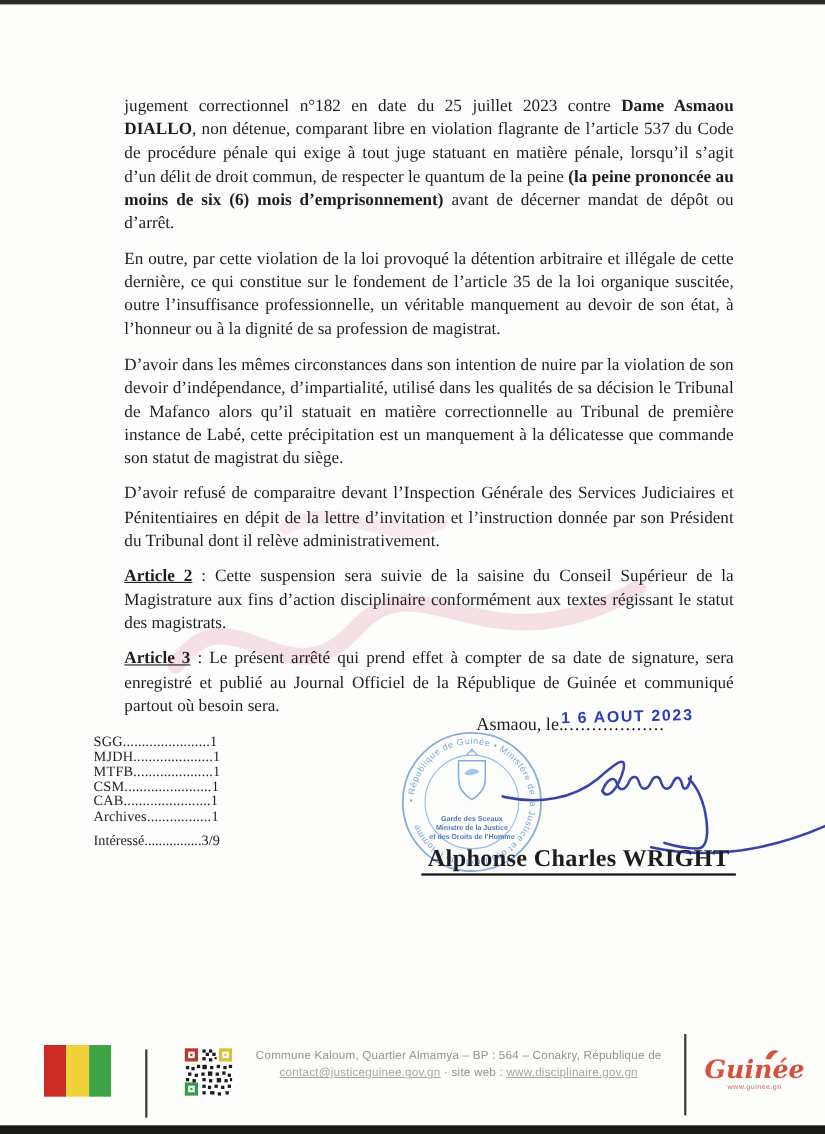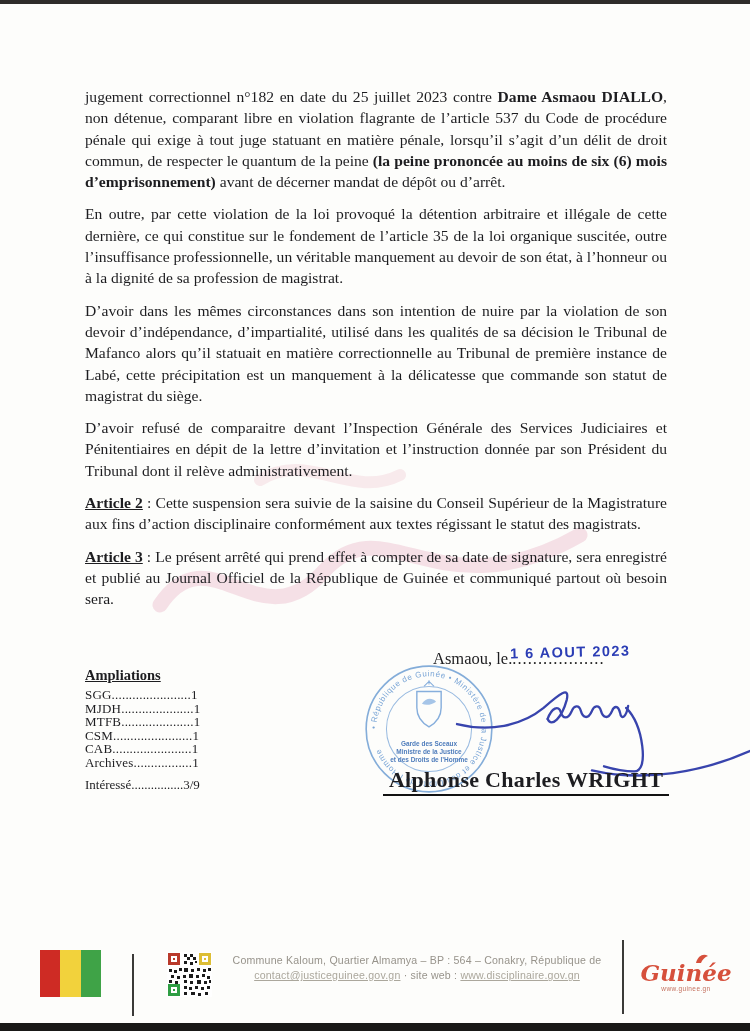--- a/index.html
+++ b/index.html
@@ -12,21 +12,21 @@
   .edge-top { position:absolute; left:0; top:0; width:100%; height:4px; background:#2e2c2a; }
   .edge-bottom { position:absolute; left:0; top:1023px; width:100%; height:8px; background:#191817; }
 
   
   .watermark { position:absolute; left:140px; top:420px; width:460px; height:260px; pointer-events:none; }
 
   
   .doc { position:absolute; left:85px; top:86px; width:582px; }
   .doc p {
     font-size:15.6px; line-height:21.3px; text-align:justify;
-    margin-bottom:11px; color:#1d1d20;
+    margin-bottom:11px; color:#1d1d20;margin-left:28px;
   }
   .doc span.b { font-weight:bold; }
   .doc span.u { text-decoration:underline; }
 
   
   .sign-area { position:absolute; left:85px; top:655px; width:665px; height:180px; }
 
   .ampliations { position:absolute; left:0; top:12px; width:190px; font-size:13px; }
   .amp-title { font-weight:bold; text-decoration:underline; font-size:14.5px; margin-bottom:4px; }
   .amp-list div { line-height:13.6px; letter-spacing:0.2px; }
@@ -84,21 +84,20 @@
       <p><span>En outre, par cette violation de la loi provoqué la détention arbitraire et illégale de cette dernière, ce qui constitue sur le fondement de l’article 35 de la loi organique suscitée, outre l’insuffisance professionnelle, un véritable manquement au devoir de son état, à l’honneur ou à la dignité de sa profession de magistrat.</span></p>
       <p><span>D’avoir dans les mêmes circonstances dans son intention de nuire par la violation de son devoir d’indépendance, d’impartialité, utilisé dans les qualités de sa décision le Tribunal de Mafanco alors qu’il statuait en matière correctionnelle au Tribunal de première instance de Labé, cette précipitation est un manquement à la délicatesse que commande son statut de magistrat du siège.</span></p>
       <p><span>D’avoir refusé de comparaitre devant l’Inspection Générale des Services Judiciaires et Pénitentiaires en dépit de la lettre d’invitation et l’instruction donnée par son Président du Tribunal dont il relève administrativement.</span></p>
       <p><span class="b u">Article 2</span><span> : Cette suspension sera suivie de la saisine du Conseil Supérieur de la Magistrature aux fins d’action disciplinaire conformément aux textes régissant le statut des magistrats.</span></p>
       <p><span class="b u">Article 3</span><span> : Le présent arrêté qui prend effet à compter de sa date de signature, sera enregistré et publié au Journal Officiel de la République de Guinée et communiqué partout où besoin sera.</span></p>
     </main>
 
   <section class="sign-area">
 
     <div class="ampliations">
-      <div class="amp-title">Ampliations</div>
       <div class="amp-list" id="amp-list">
           <div>SGG.......................1</div>
           <div>MJDH.....................1</div>
           <div>MTFB.....................1</div>
           <div>CSM.......................1</div>
           <div>CAB.......................1</div>
           <div>Archives.................1</div>
         </div>
       <div class="amp-interested">Intéressé................3/9</div>
     </div>

